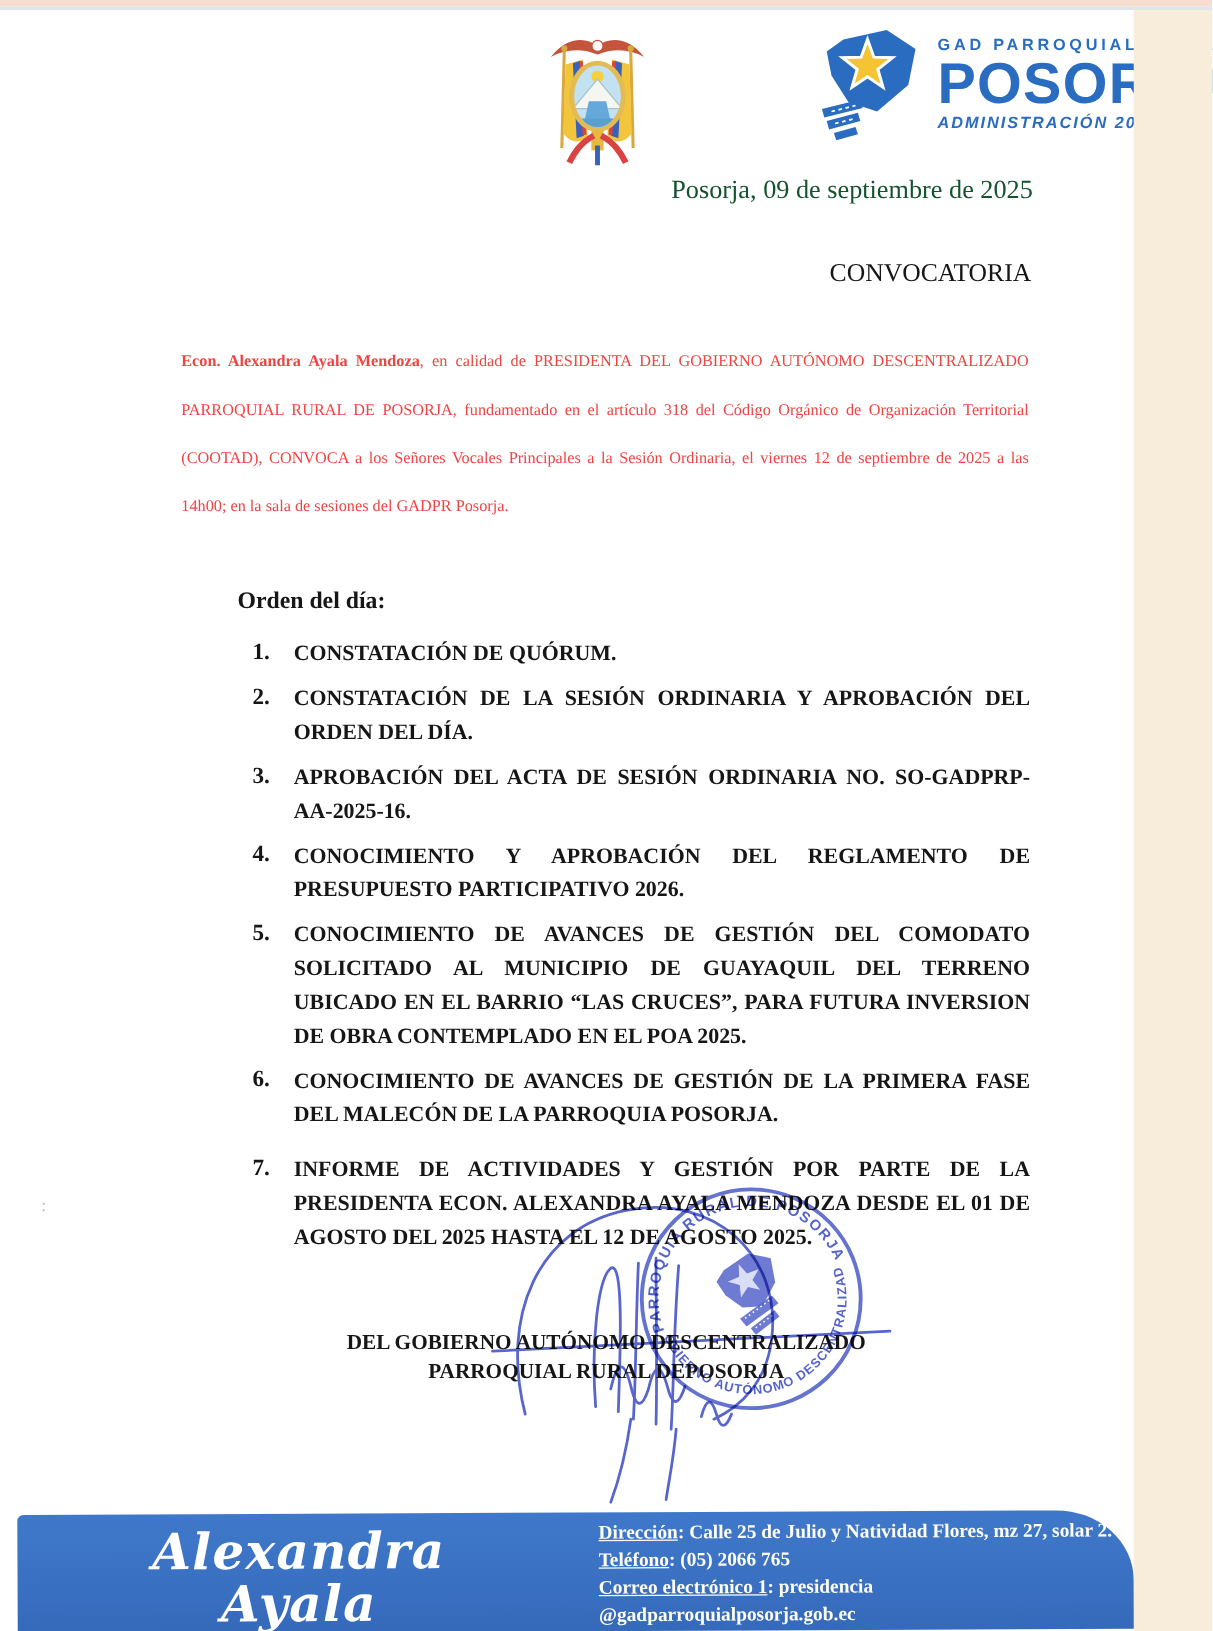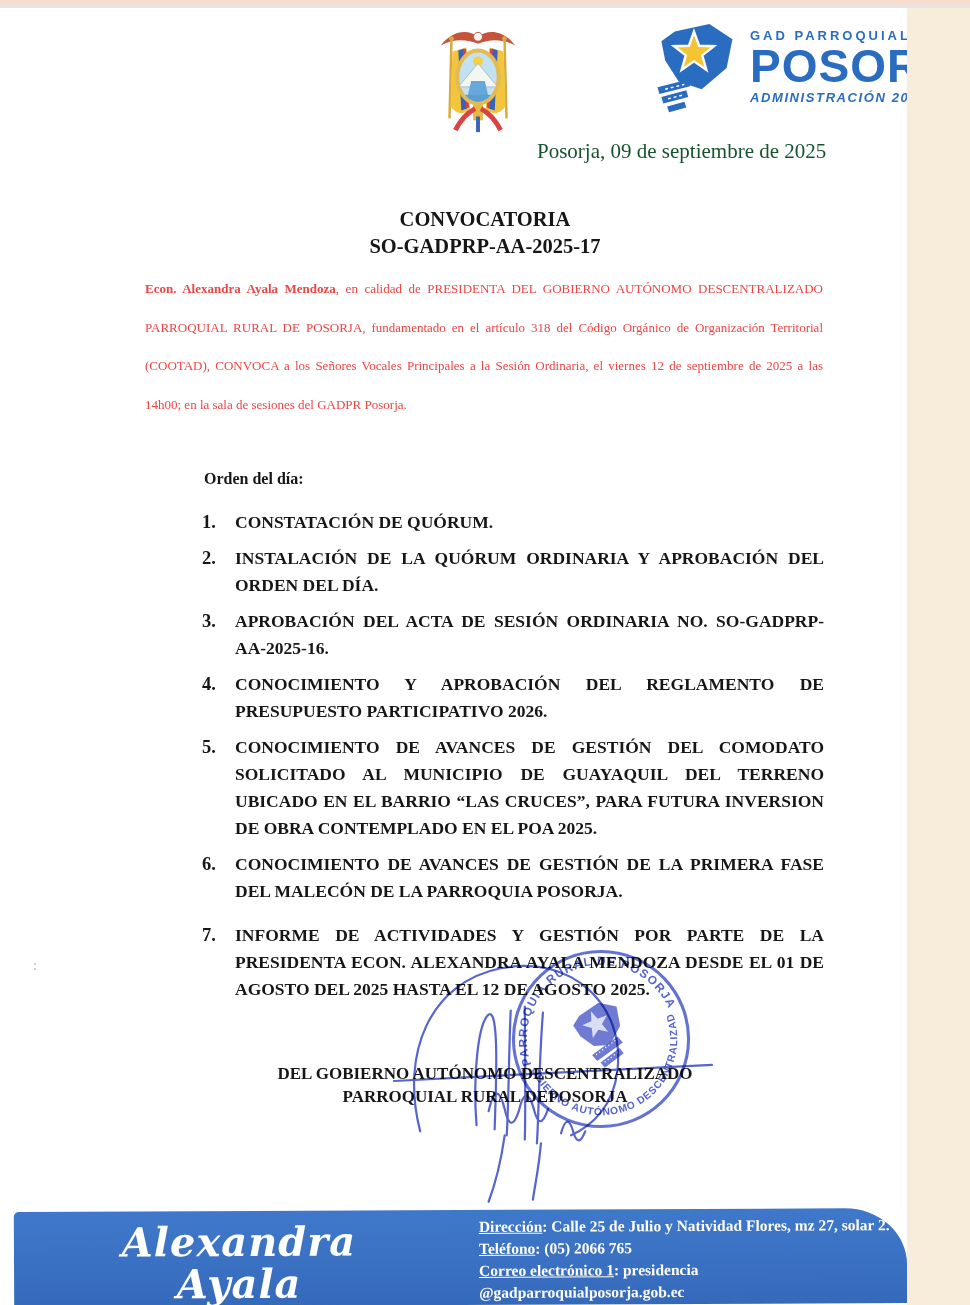--- a/index.html
+++ b/index.html
@@ -17,28 +17,28 @@
   .coat { position:absolute; left:418px; top:22px; width:120px; height:118px; }
   .logo { position:absolute; left:646px; top:18px; display:flex; gap:8px; z-index:2; }
   .logo-mark { width:96px; height:104px; }
   .logo-text { padding-top:10px; font-family:"Liberation Sans", sans-serif; color:#2a6cc0; }
   .logo-line1 { font-size:13px; font-weight:bold; letter-spacing:3px; white-space:nowrap; }
   .logo-name  { font-size:46px; font-weight:800; letter-spacing:1px; line-height:1.02; }
   .logo-line3 { font-size:13px; font-weight:bold; font-style:italic; letter-spacing:1.6px; white-space:nowrap; }
 
   .date-line { position:absolute; left:537px; top:139px; font-size:21px; color:#14532d; }
 
-  .doc-title { position:absolute; left:145px; top:206px; width:680px; text-align:center;
-               font-weight:bold; font-size:20.5px; line-height:27px; color:#161616; }
+  .doc-title { position:absolute; left:145px; top:206px; width:680px; text-align:right;
+               font-weight:normal; font-size:20.5px; line-height:27px; color:#161616; }
 
   .intro { position:absolute; left:145px; top:270px; width:678px; font-size:13px;
            line-height:38.6px; text-align:justify; color:#ef4444; }
   .intro .lead { font-weight:bold; }
 
-  .orden-heading { position:absolute; left:204px; top:470px; font-size:16px; font-weight:bold; color:#161616; }
+  .orden-heading { position:absolute; left:190px; top:470px; font-size:19px; font-weight:bold; color:#161616; }
 
   .olist { position:absolute; left:202px; top:509px; width:622px; z-index:1; }
   .oitem { display:flex; margin-bottom:9px; font-weight:bold; font-size:17.5px; line-height:27px; color:#161616; }
   .oitem .num { width:33px; flex:none; font-size:18.5px; }
   .oitem .itx { flex:1; text-align:justify; }
   .oitem.last { margin-top:17px; }
 
   
   .sig-svg   { position:absolute; left:392px; top:952px; width:322px; height:262px; z-index:4;
                mix-blend-mode:multiply; pointer-events:none; }
@@ -120,35 +120,34 @@
       <div class="logo-line1">GAD PARROQUIAL RURAL</div>
       <div class="logo-name">POSORJA</div>
       <div class="logo-line3">ADMINISTRACIÓN 2023 - 2027</div>
     </div>
   </div>
 
   <div class="date-line">Posorja, 09 de septiembre de 2025</div>
 
   <div class="doc-title">
     <div>CONVOCATORIA</div>
-    <div>SO-GADPRP-AA-2025-17</div>
   </div>
 
   <div class="intro"><span class="lead">Econ. Alexandra Ayala Mendoza</span><span>, en calidad de PRESIDENTA DEL GOBIERNO AUTÓNOMO DESCENTRALIZADO PARROQUIAL RURAL DE POSORJA, fundamentado en el artículo 318 del Código Orgánico de Organización Territorial (COOTAD), CONVOCA a los Señores Vocales Principales a la Sesión Ordinaria, el viernes 12 de septiembre de 2025 a las 14h00; en la sala de sesiones del GADPR Posorja.</span></div>
 
   <div class="orden-heading">Orden del día:</div>
 
   <div class="olist">
     <div class="oitem">
       <span class="num">1.</span>
       <span class="itx">CONSTATACIÓN DE QUÓRUM.</span>
     </div>
     <div class="oitem">
       <span class="num">2.</span>
-      <span class="itx">INSTALACIÓN DE LA QUÓRUM ORDINARIA Y APROBACIÓN DEL ORDEN DEL DÍA.</span>
+      <span class="itx">CONSTATACIÓN DE LA SESIÓN ORDINARIA Y APROBACIÓN DEL ORDEN DEL DÍA.</span>
     </div>
     <div class="oitem">
       <span class="num">3.</span>
       <span class="itx">APROBACIÓN DEL ACTA DE SESIÓN ORDINARIA NO. SO-GADPRP-AA-2025-16.</span>
     </div>
     <div class="oitem">
       <span class="num">4.</span>
       <span class="itx">CONOCIMIENTO Y APROBACIÓN DEL REGLAMENTO DE PRESUPUESTO PARTICIPATIVO 2026.</span>
     </div>
     <div class="oitem">

